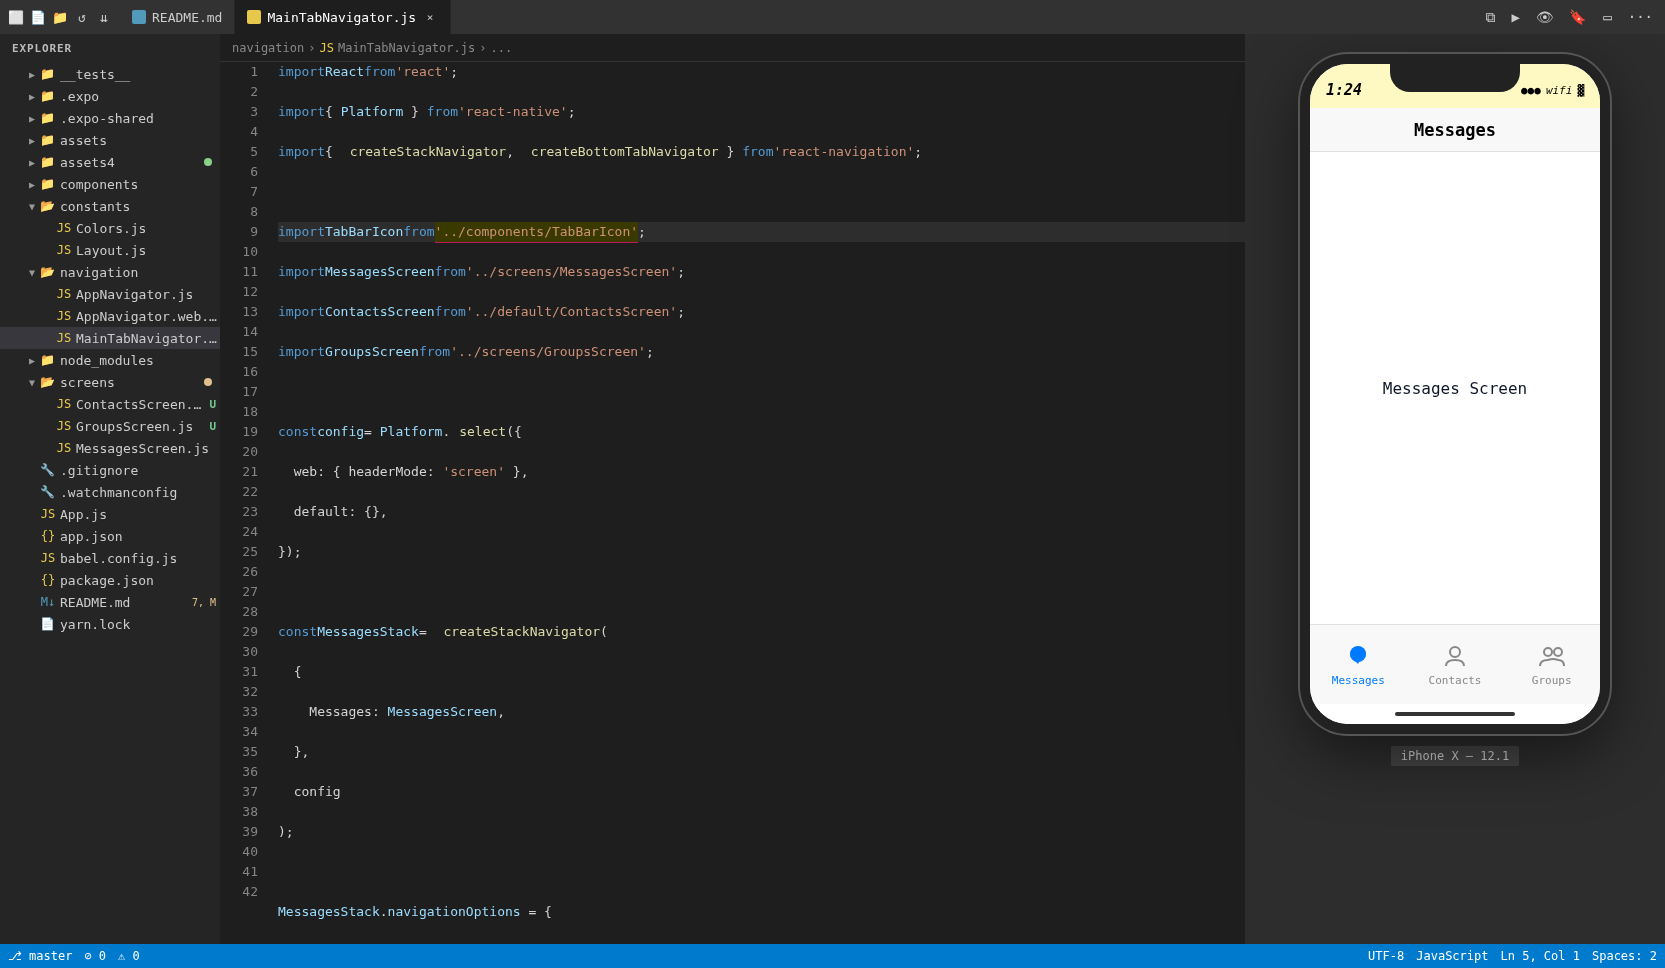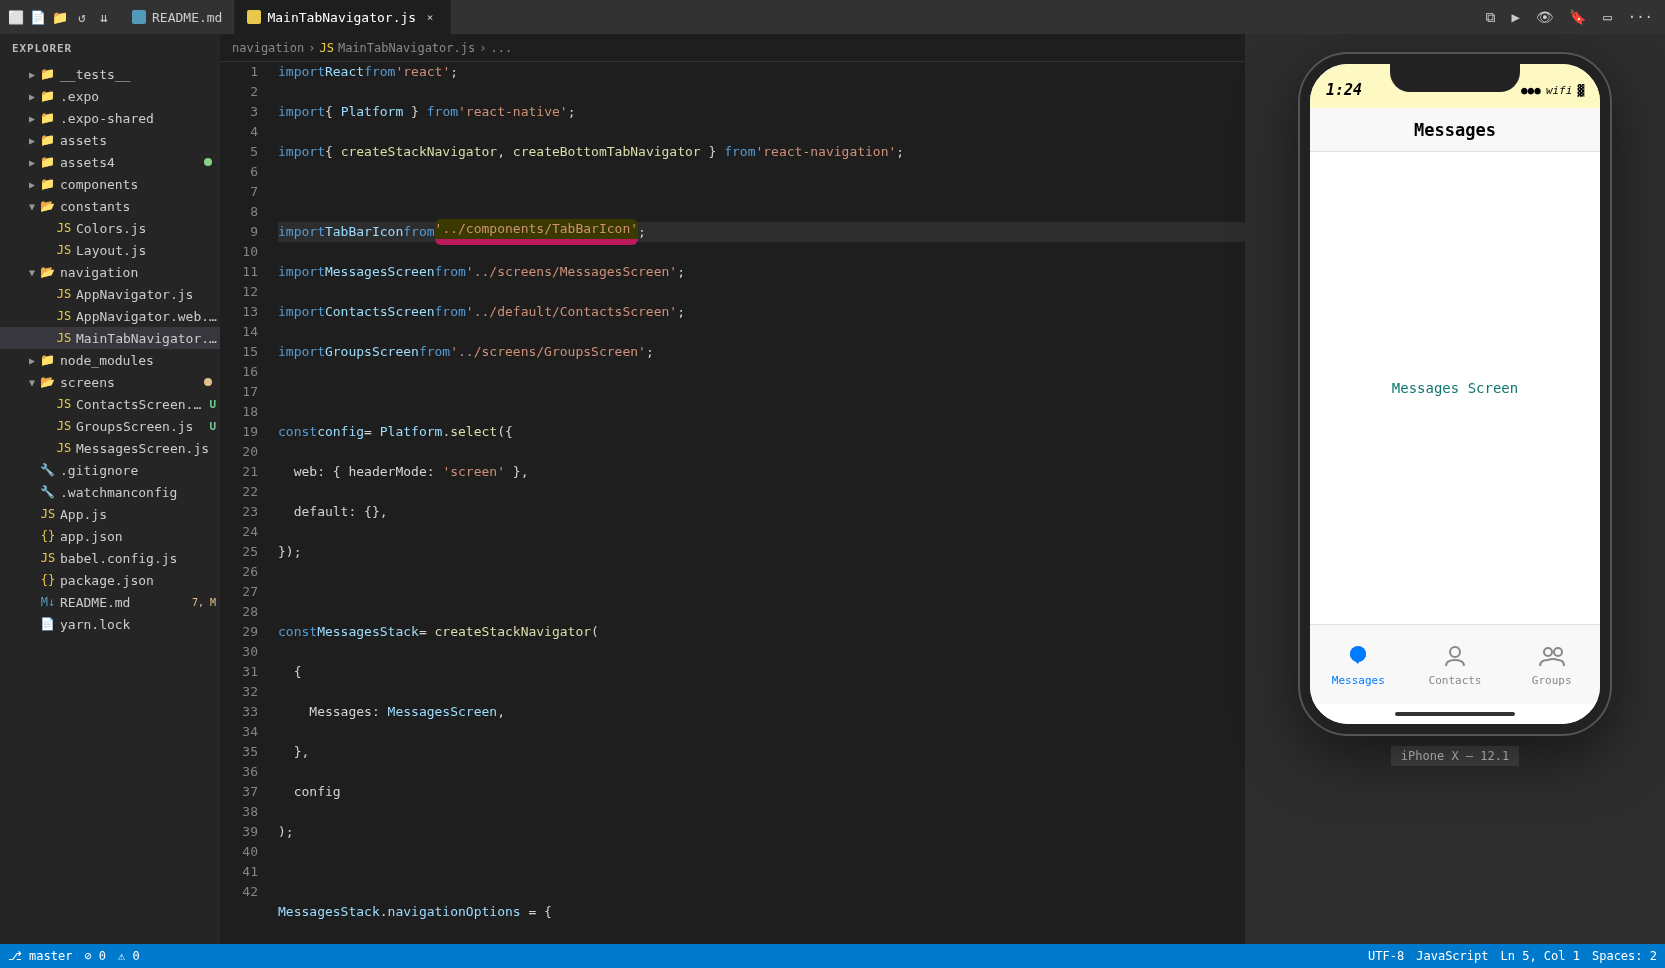--- a/index.html
+++ b/index.html
@@ -224,24 +224,24 @@
       line-height: 20px;
       color: #d4d4d4;
       white-space: pre;
       overflow-x: auto;
     }
     .code-line { height: 20px; display: flex; align-items: center; }
 
     
     .kw { color: #569cd6; }
     .str { color: #ce9178; }
-    .fn { color: #dcdcaa; }
+    .fn { color: #dcdcaa; margin-left: 9px; }
     .var { color: #9cdcfe; }
     .plain { color: #d4d4d4; }
-    .highlight-path { background: #3a3a00; border-bottom: 6px solid #be185d; border-radius: 6px; }
+    .highlight-path { background: #3a3a00; border-bottom: 1px solid #be185d; }
 
     
     .preview-panel {
       width: 420px;
       background: #2d2d2d;
       flex-shrink: 0;
       display: flex;
       flex-direction: column;
       align-items: center;
       padding: 20px 0 10px;
@@ -306,22 +306,22 @@
       color: #000;
     }
     .phone-content {
       flex: 1;
       display: flex;
       align-items: center;
       justify-content: center;
       background: #fff;
     }
     .phone-content-text {
-      font-size: 14px;
-      color: #0f766e;
+      font-size: 16px;
+      color: #0f172a;
     }
     .phone-tab-bar {
       height: 80px;
       background: #f8f8f8;
       border-top: 1px solid #e0e0e0;
       display: flex;
       align-items: center;
       justify-content: space-around;
       flex-shrink: 0;
     }

